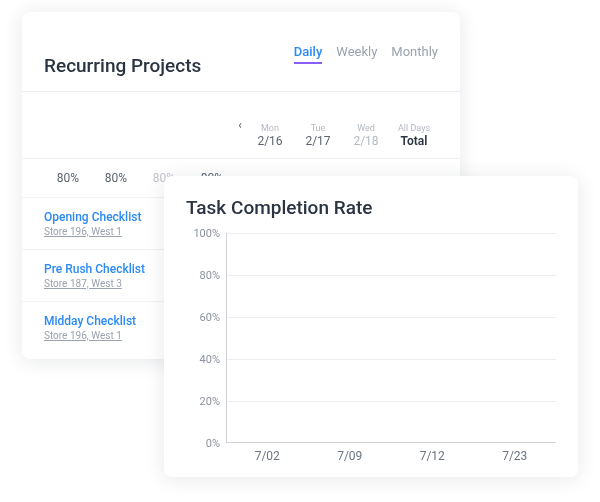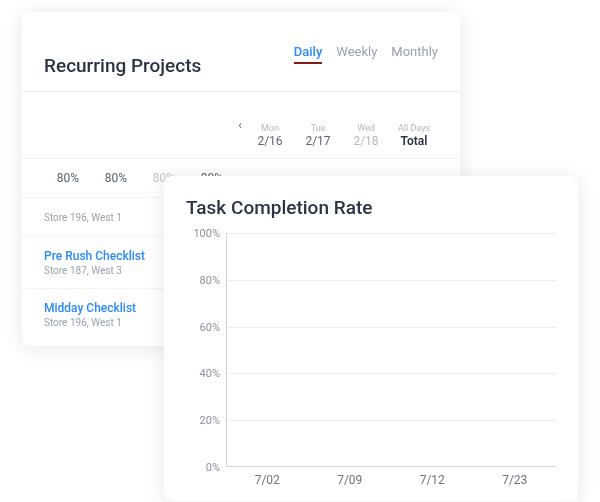--- a/index.html
+++ b/index.html
@@ -41,21 +41,21 @@
       display: flex;
       gap: 14px;
       font-size: 13px;
     }
     .tab {
       color: #9aa2ad;
       cursor: pointer;
     }
     .tab.active {
       color: #2a8af6;
-      border-bottom: 2px solid #7f1d1d;
+      border-bottom: 2px solid #8b5cf6;
       padding-bottom: 3px;
       font-weight: 500;
     }
     .divider { height: 1px; background: #ebedf0; }
 
     .date-row {
       display: flex;
       align-items: center;
       justify-content: flex-end;
       padding: 10px 22px 10px 22px;
@@ -94,20 +94,21 @@
     .proj-name {
       font-size: 12px;
       color: #2b3442;
       font-weight: 500;
     }
     .proj-name.link { color: #2a8af6; cursor: pointer; }
     .proj-sub {
       font-size: 10px;
       color: #9aa2ad;
       margin-top: 2px;
+      text-decoration: underline;
     }
     .proj-vals {
       display: flex;
     }
     .proj-val {
       width: 48px;
       text-align: center;
       font-size: 12px;
       color: #5c6470;
     }
@@ -141,21 +142,21 @@
       color: #5c6470;
     }
     .swatch {
       width: 12px;
       height: 12px;
       border-radius: 50%;
     }
 
     .plot {
       position: relative;
-      height: 234px;
+      height: 210px;
       display: flex;
     }
     .y-axis {
       width: 40px;
       position: relative;
     }
     .y-tick-label {
       position: absolute;
       right: 6px;
       font-size: 11px;
@@ -245,20 +246,21 @@
     <div class="proj-vals">
       <div class="proj-val">80%</div>
       <div class="proj-val">80%</div>
       <div class="proj-val muted">80%</div>
       <div class="proj-val">80%</div>
     </div>
   </div>
 
   <div class="proj-row">
     <div class="proj-label">
+      <div class="proj-name link">Opening Checklist</div>
       <div class="proj-sub">Store 196, West 1</div>
     </div>
     <div class="proj-vals">
       <div class="proj-val">80%</div>
       <div class="proj-val">80%</div>
       <div class="proj-val muted">80%</div>
       <div class="proj-val">80%</div>
     </div>
   </div>
 

